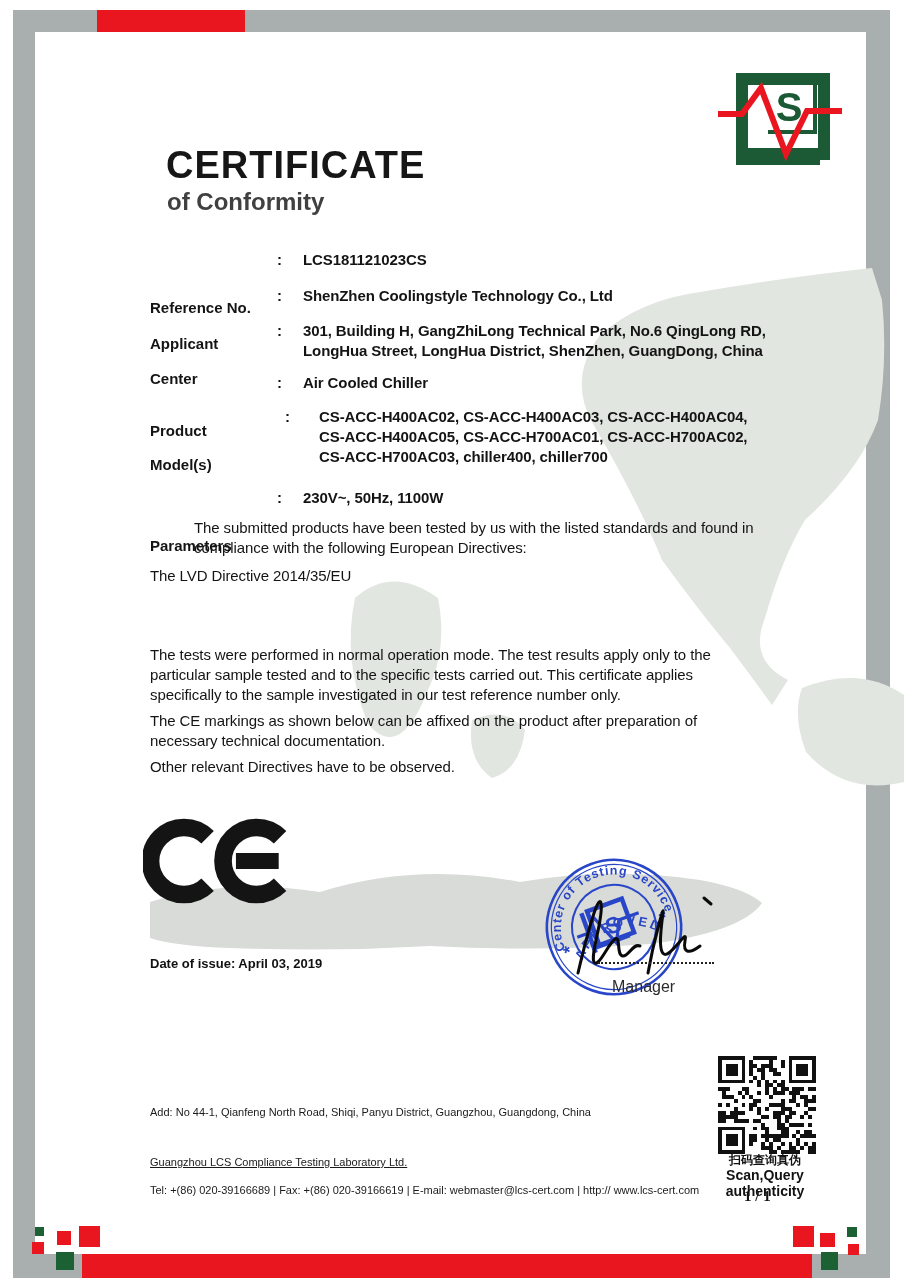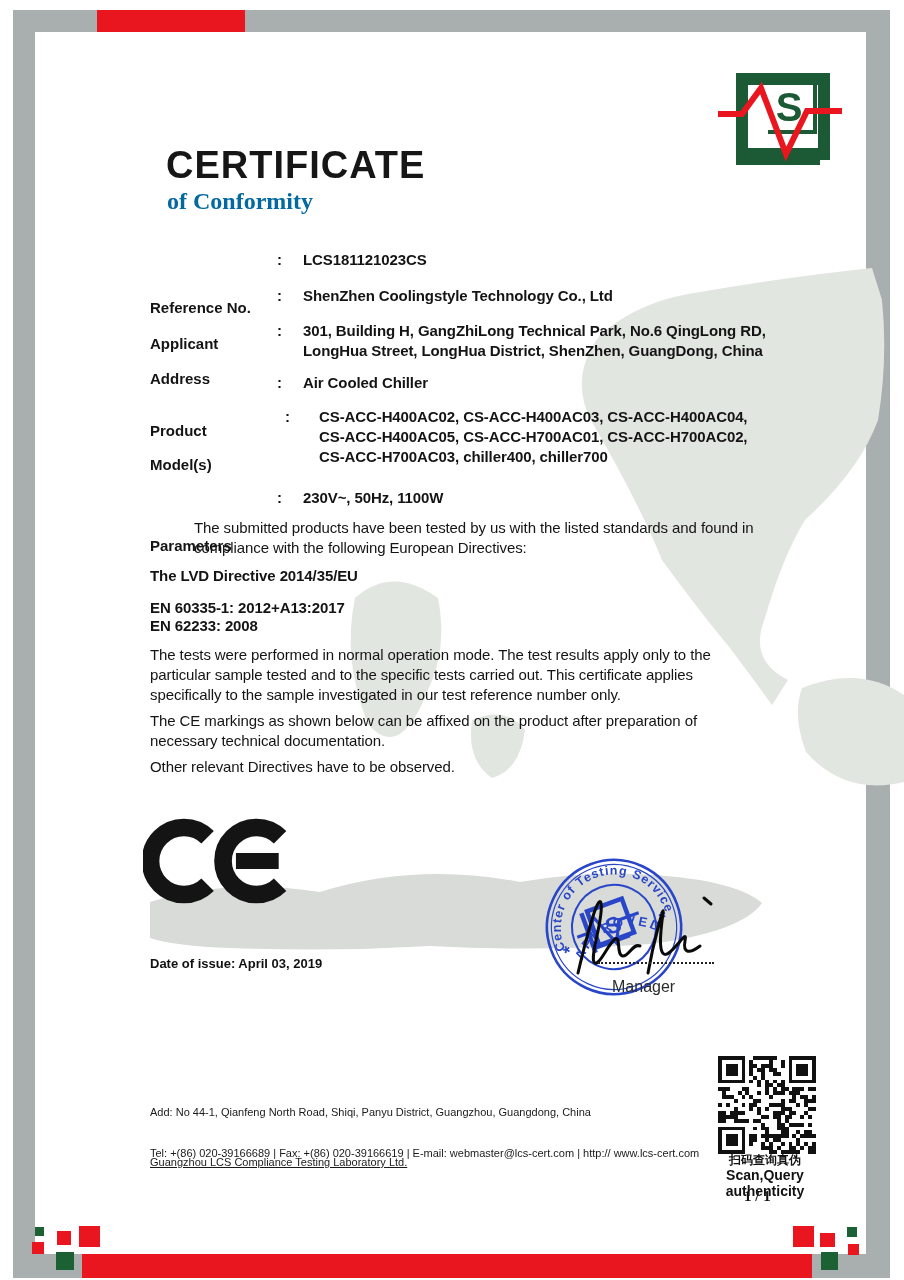--- a/index.html
+++ b/index.html
@@ -8,28 +8,28 @@
   .abs{position:absolute;}
   
   .frame{position:absolute;background:#a9aeae;}
   .accent{position:absolute;background:#e9161f;}
   .decor-green{position:absolute;background:#1b6134;}
   
   #map{position:absolute;left:0;top:0;z-index:1;pointer-events:none;}
   
   .z{z-index:3;}
   #title1{left:166px;top:144px;font-size:38px;font-weight:bold;letter-spacing:1px;color:#161616;}
-  #title2{left:167px;top:188px;font-size:24px;font-weight:bold;color:#0369a1;font-family:Liberation Serif, serif;}
+  #title2{left:167px;top:188px;font-size:24px;font-weight:bold;color:#404040;}
   .field-row{position:absolute;left:150px;width:620px;display:flex;z-index:3;
              font-size:15px;font-weight:bold;line-height:20px;color:#141414;}
   .f-label{width:127px;flex:0 0 127px;margin-top:48px;}
   .f-colon{width:26px;flex:0 0 26px;}
   .f-value{width:467px;letter-spacing:-0.1px;}
   .para{position:absolute;left:150px;width:600px;font-size:15px;line-height:20px;z-index:3;color:#141414;letter-spacing:-0.1px;}
-  .bold{font-weight:bold;}
+  .bold{font-weight:normal;}
   #date-line{left:150px;top:956px;font-size:13px;font-weight:bold;z-index:4;}
   
   #stamp{left:528px;top:843px;z-index:4;}
   #sig-dots{left:598px;top:962px;width:116px;border-bottom:2px dotted #222;z-index:5;}
   #manager{left:612px;top:978px;font-size:16px;color:#2b2b2b;z-index:5;}
   
   .foot{position:absolute;left:150px;font-size:11px;color:#1a1a1a;z-index:3;white-space:nowrap;}
   #qr-wrap{left:718px;top:1056px;width:98px;height:98px;z-index:3;}
   #qr-zh{left:690px;top:1152px;width:150px;text-align:center;font-size:12px;font-weight:bold;z-index:3;}
   #qr-en{left:686px;top:1167px;width:158px;text-align:center;font-size:14px;font-weight:bold;z-index:3;}
@@ -87,21 +87,21 @@
     <div class="f-label">Reference No.</div>
     <div class="f-colon">:</div>
     <div class="f-value">LCS181121023CS</div>
   </div>
   <div class="field-row" style="top:286px;">
     <div class="f-label">Applicant</div>
     <div class="f-colon">:</div>
     <div class="f-value">ShenZhen Coolingstyle Technology Co., Ltd</div>
   </div>
   <div class="field-row" style="top:321px;">
-    <div class="f-label">Address</div>
+    <div class="f-label">Center</div>
     <div class="f-colon">:</div>
     <div class="f-value">301, Building H, GangZhiLong Technical Park, No.6 QingLong RD, LongHua Street, LongHua District, ShenZhen, GuangDong, China</div>
   </div>
   <div class="field-row" style="top:373px;">
     <div class="f-label">Product</div>
     <div class="f-colon">:</div>
     <div class="f-value">Air Cooled Chiller</div>
   </div>
   <div class="field-row" style="top:407px;gap:8px;">
     <div class="f-label">Model(s)</div>
@@ -109,24 +109,20 @@
     <div class="f-value">CS-ACC-H400AC02, CS-ACC-H400AC03, CS-ACC-H400AC04, CS-ACC-H400AC05, CS-ACC-H700AC01, CS-ACC-H700AC02, CS-ACC-H700AC03, chiller400, chiller700</div>
   </div>
   <div class="field-row" style="top:488px;">
     <div class="f-label">Parameters</div>
     <div class="f-colon">:</div>
     <div class="f-value">230V~, 50Hz, 1100W</div>
   </div>
 
   <div class="para" style="top:518px;margin-left:44px;">The submitted products have been tested by us with the listed standards and found in compliance with the following European Directives:</div>
   <div class="para bold" style="top:566px;">The LVD Directive 2014/35/EU</div>
-  <div class="para bold" style="top:599px;line-height:18px;">
-    <div>EN 60335-1: 2012+A13:2017</div>
-    <div>EN 62233: 2008</div>
-  </div>
   <div class="para" style="top:711px;">The CE markings as shown below can be affixed on the product after preparation of necessary technical documentation.</div>
   <div class="para" style="top:645px;">The tests were performed in normal operation mode. The test results apply only to the particular sample tested and to the specific tests carried out. This certificate applies specifically to the sample investigated in our test reference number only.</div>
   <div class="para" style="top:757px;">Other relevant Directives have to be observed.</div>
 
   <svg class="abs z" style="left:143px;top:812px;" width="158" height="98" viewBox="0 0 170 100">
     <g fill="none" stroke="#141414" stroke-width="19">
       <path d="M69.5,24.5 A36 36 0 1 0 69.5,75.5"></path>
       <path d="M147.5,24.5 A36 36 0 1 0 147.5,75.5"></path>
       <path d="M100,50 L146,50" stroke-width="17"></path>
     </g>
@@ -161,21 +157,21 @@
       <path d="M50,130 C58,96 70,50 73,60 C76,74 62,112 66,119 C70,126 80,101 87,96 C93,92 88,113 95,113 C101,113 105,100 112,103"></path>
       <path d="M120,130 C126,96 137,58 135,70 C133,85 128,121 142,109 C153,99 159,87 157,98 C155,109 160,112 172,103"></path>
       <path d="M176,55 L183,61"></path>
     </g>
   </svg>
   <div class="abs" id="sig-dots"></div>
   <div class="abs" id="manager">Manager</div>
 
   <div class="foot" style="top:1156px;text-decoration:underline;">Guangzhou LCS Compliance Testing Laboratory Ltd.</div>
   <div class="foot" style="top:1106px;">Add: No 44-1, Qianfeng North Road, Shiqi, Panyu District, Guangzhou, Guangdong, China</div>
-  <div class="foot" style="top:1147px;text-align:right;">Tel: +(86) 020-39166689  |  Fax: +(86) 020-39166619   |  E-mail: webmaster@lcs-cert.com  |  http:// www.lcs-cert.com</div>
+  <div class="foot" style="top:1184px;text-align:right;">Tel: +(86) 020-39166689  |  Fax: +(86) 020-39166619   |  E-mail: webmaster@lcs-cert.com  |  http:// www.lcs-cert.com</div>
 
   <div class="abs" id="qr-wrap">
     <svg id="qr" width="98" height="98" viewBox="0 0 25 25" shape-rendering="crispEdges">
         <rect x="0" y="0" width="1" height="1" fill="#111"></rect>
         <rect x="1" y="0" width="1" height="1" fill="#111"></rect>
         <rect x="2" y="0" width="1" height="1" fill="#111"></rect>
         <rect x="3" y="0" width="1" height="1" fill="#111"></rect>
         <rect x="4" y="0" width="1" height="1" fill="#111"></rect>
         <rect x="5" y="0" width="1" height="1" fill="#111"></rect>
         <rect x="6" y="0" width="1" height="1" fill="#111"></rect>

